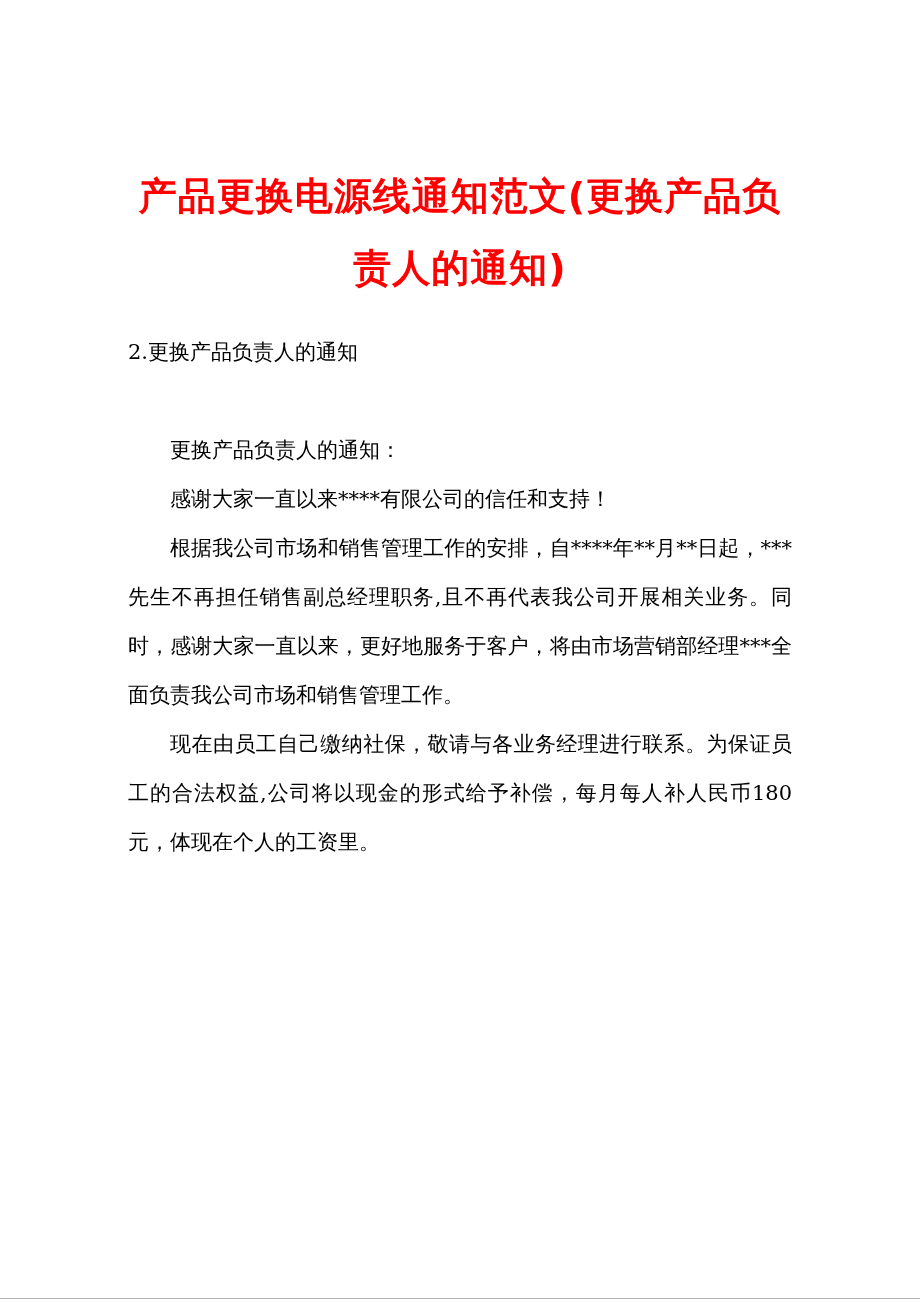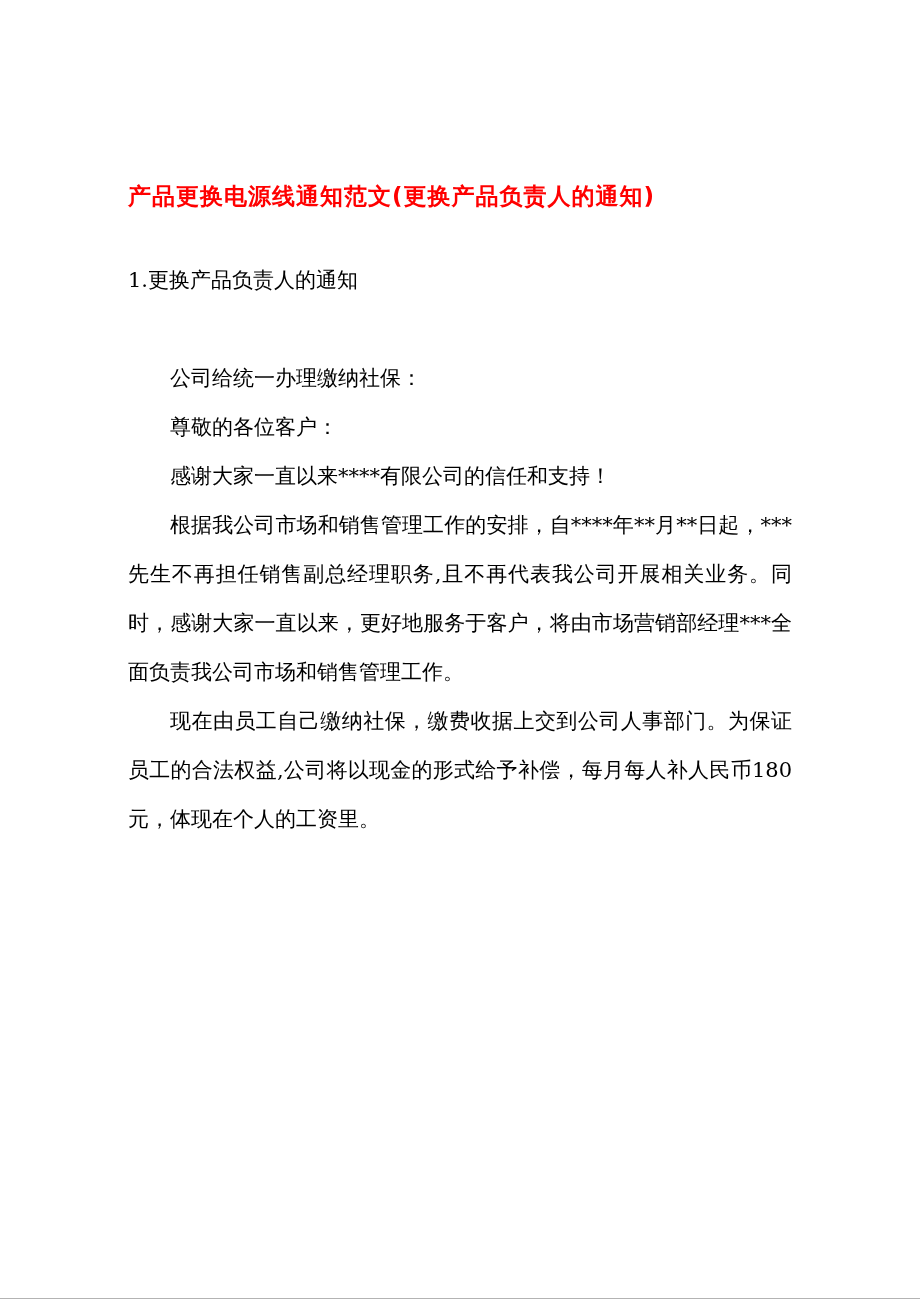--- a/index.html
+++ b/index.html
@@ -19,23 +19,23 @@
     box-sizing: border-box;
     width: 920px;
     height: 1302px;
     padding: 160px 128px 0 128px;
     position: relative;
   }
   .doc-title {
     color: #ff0000;
     font-family: "DejaVu Sans", "Liberation Sans", sans-serif;
     font-weight: bold;
-    font-size: 23px;
+    font-size: 38px;
     line-height: 72px;
-    text-align: left;
+    text-align: center;
     margin: 0 0 24px 0;
     letter-spacing: 1px;
   }
   .body-par {
     font-size: 21px;
     line-height: 49px;
     margin: 0;
     text-align: justify;
     text-justify: inter-ideograph;
   }
@@ -54,32 +54,31 @@
     background: #b3b3b3;
   }
 </style>
 </head>
 <body>
 
 <div class="page">
 
   <h1 class="doc-title">产品更换电源线通知范文(更换产品负责人的通知)</h1>
 
-  <p class="body-par">1.更换产品负责人的通知</p>
+  <p class="body-par">2.更换产品负责人的通知</p>
 
   <p class="body-par blank-line"></p>
 
-  <p class="body-par indent">公司给统一办理缴纳社保：</p>
+  <p class="body-par indent">更换产品负责人的通知：</p>
 
-  <p class="body-par indent">尊敬的各位客户：</p>
 
   <p class="body-par indent">感谢大家一直以来****有限公司的信任和支持！</p>
 
   <p class="body-par indent">根据我公司市场和销售管理工作的安排，自****年**月**日起，***先生不再担任销售副总经理职务,且不再代表我公司开展相关业务。同时，感谢大家一直以来，更好地服务于客户，将由市场营销部经理***全面负责我公司市场和销售管理工作。</p>
 
 
 
 
-  <p class="body-par indent">现在由员工自己缴纳社保，缴费收据上交到公司人事部门。为保证员工的合法权益,公司将以现金的形式给予补偿，每月每人补人民币180元，体现在个人的工资里。</p>
+  <p class="body-par indent">现在由员工自己缴纳社保，敬请与各业务经理进行联系。为保证员工的合法权益,公司将以现金的形式给予补偿，每月每人补人民币180元，体现在个人的工资里。</p>
 
   <div class="page-edge"></div>
 
 </div>
 
 </body></html>

